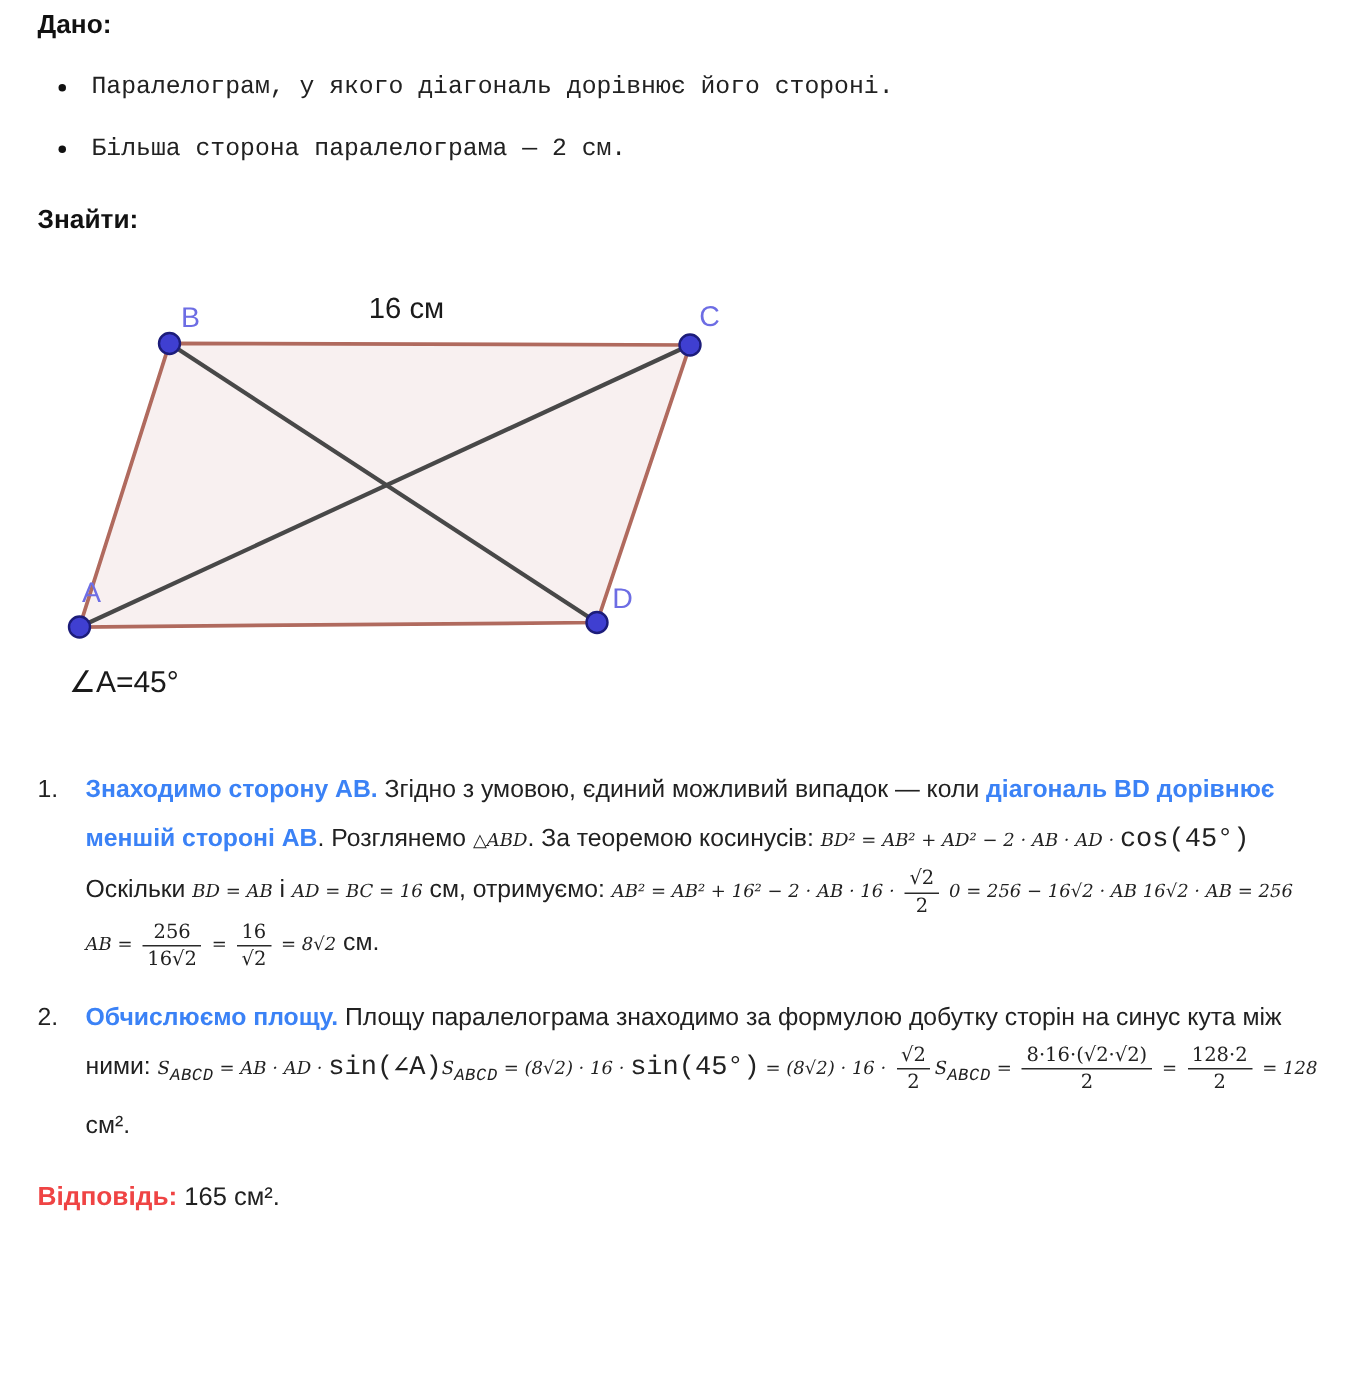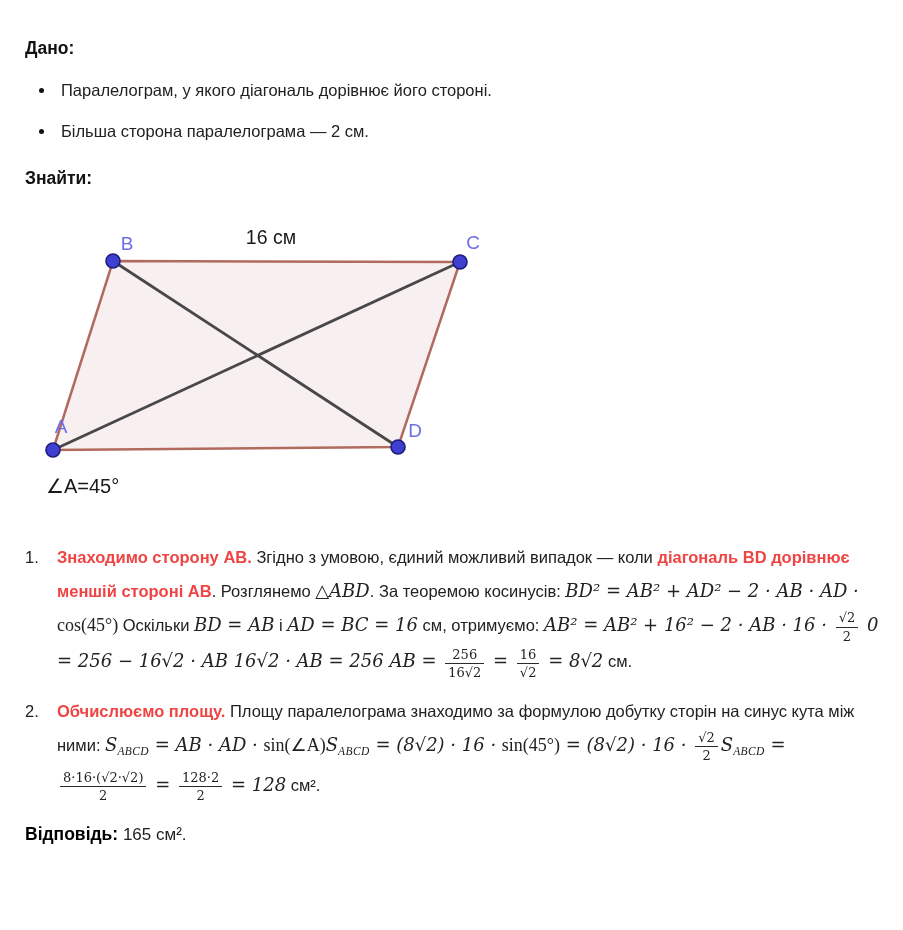--- a/index.html
+++ b/index.html
@@ -1,48 +1,48 @@
 <!DOCTYPE html>
 <html lang="uk"><head>
 <meta charset="utf-8">
 <style>
   * { margin:0; padding:0; box-sizing:border-box; }
   html,body { width:903px; height:930px; background:#ffffff; overflow:hidden; }
   body { font-family:"Liberation Sans", sans-serif; color:#212121; }
   .page { padding:6px 22px 0 25px; }
 
-  .sec-heading { font-size:17.5px; font-weight:700; color:#111;margin-top:32px; }
-  .bullet-list { list-style:none; margin-top:20px; }
+  .sec-heading { font-size:17.5px; font-weight:700; color:#111; }
+  .bullet-list { list-style:none; margin-top:20px;font-family:Liberation Mono, monospace; }
   .bullet-list li { display:flex; align-items:flex-start; margin-bottom:19px; font-size:16.5px; line-height:22px; }
   .dot { flex:0 0 auto; width:5px; height:5px; border-radius:50%; background:#111; margin:9px 17px 0 14px; }
 
   .find-heading { margin-top:26px; }
   .find-list { margin-top:13px; }
 
   .diagram-wrap { margin-top:22px; }
 
   .v-label { font-family:"Liberation Sans", sans-serif; font-size:19px; }
   .d-label { font-family:"Liberation Sans", sans-serif; font-size:19.5px; fill:#1a1a1a; }
   .a-label { font-family:"Liberation Sans", sans-serif; font-size:20px; fill:#1a1a1a; }
 
   .solution { margin-top:26px; }
   .step { display:flex; margin-bottom:14px; }
   .step-num { flex:0 0 32px; font-size:16.5px; line-height:33px; }
   .step-body { flex:1; font-size:16.5px; line-height:33px; color:#212121; }
-  .step-body b { font-weight:700; color:#ef4444; }
+  .step-body b { font-weight:700; color:#3b82f6; }
 
-  .m   { font-family:"DejaVu Serif", serif; font-style:italic; font-size:18px; color:#222; }
-  .mfn { font-family:Liberation Serif, serif; font-style:normal; font-size:18px; color:#222; }
-  .msub { font-family:Liberation Serif, serif; font-style:italic; font-size:11.5px; vertical-align:-4px; letter-spacing:.4px; }
+  .m   { font-family:"DejaVu Serif", serif; font-style:italic; font-size:12px; color:#222; }
+  .mfn { font-family:Liberation Mono, monospace; font-style:normal; font-size:18px; color:#222; }
+  .msub { font-family:Liberation Mono, monospace; font-style:italic; font-size:11.5px; vertical-align:-4px; letter-spacing:.4px; }
   .frac { display:inline-block; vertical-align:-0.75em; text-align:center; font-family:"DejaVu Serif", serif; font-style:normal; font-size:13px; line-height:1.2; margin:0 3px; color:#222; }
   .frac .fnum { display:block; padding:0 3px 1px; border-bottom:1.4px solid #2a2a2a; }
   .frac .fden { display:block; padding:1px 3px 0; }
 
   .answer { margin-top:20px; font-size:17px; }
-  .answer b { font-size:17.5px; font-weight:700; color:#000000; }
+  .answer b { font-size:17.5px; font-weight:700; color:#ef4444; }
 </style>
 </head>
 <body>
 
 <div class="page">
 
   <div class="sec-heading">Дано:</div>
   <ul class="bullet-list">
     <li>
       <span class="dot"></span>

